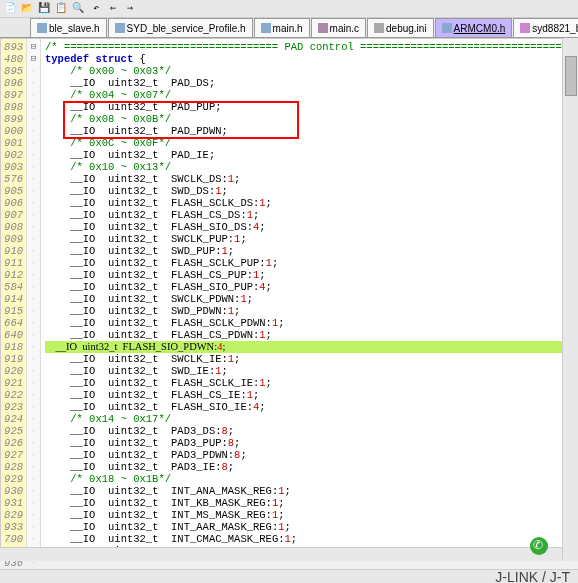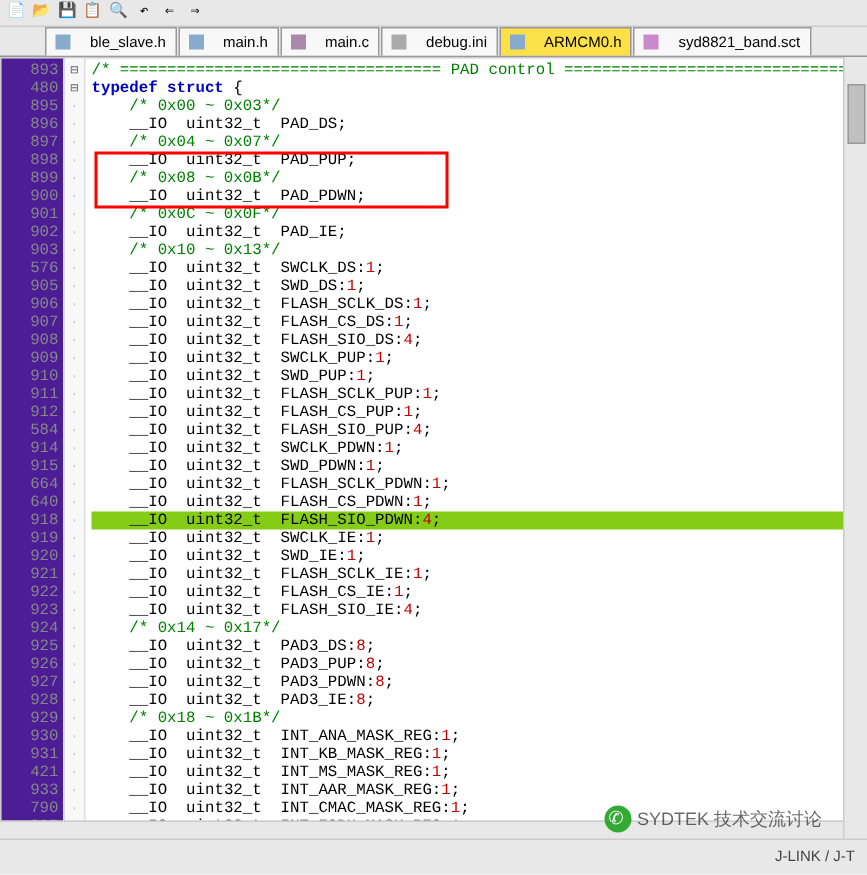--- a/index.html
+++ b/index.html
@@ -1,42 +1,42 @@
 <!DOCTYPE html>
 <html><head>
 <meta charset="utf-8">
 <style>
 * { margin:0; padding:0; box-sizing:border-box; }
 body { width:578px; height:583px; background:#f0f0f0; font-family:"Courier New",monospace; font-size:11px; overflow:hidden; position:relative; }
 .toolbar { height:18px; background:#e8e8e8; border-bottom:1px solid #ccc; padding:2px 4px; display:flex; gap:3px; }
 .toolbar span { width:14px; height:14px; display:inline-block; font-size:10px; line-height:14px; text-align:center; }
 .tabbar { height:20px; background:#e8e8e8; display:flex; padding-left:30px; border-bottom:1px solid #999; }
-.tab { padding:2px 6px; border:1px solid #999; border-bottom:none; margin-right:1px; font-family:Arial,sans-serif; font-size:10px; display:flex; align-items:center; gap:13px; background:#f8f8f8; cursor:pointer; white-space:nowrap; }
-.tab.active { background:#fde047; }
+.tab { padding:2px 6px; border:1px solid #999; border-bottom:none; margin-right:1px; font-family:Arial,sans-serif; font-size:10px; display:flex; align-items:center; gap:2px; background:#f8f8f8; cursor:pointer; white-space:nowrap; }
+.tab.active { background:#c4b5fd;text-decoration:underline; }
 .tab-icon { width:10px; height:10px; display:inline-block; }
 .ico-h { background:linear-gradient(#8ac,#8ac); }
 .ico-c { background:linear-gradient(#a8a,#a8a); }
 .ico-ini { background:linear-gradient(#aaa,#aaa); }
 .ico-sct { background:linear-gradient(#c8c,#c8c); }
 .editor { display:flex; height:523px; background:#fff; border:1px solid #ccc; position:relative; }
-.gutter { width:42px; background:#4c1d95; border-right:1px solid #ddd; text-align:right; padding-right:3px; color:#888; font-size:10.5px; line-height:12px; padding-top:2px; }
+.gutter { width:26px; background:#fef9c3; border-right:1px solid #ddd; text-align:right; padding-right:3px; color:#888; font-size:10.5px; line-height:12px; padding-top:2px;font-style:italic; }
 .fold { width:14px; background:#f8f8f8; border-right:1px solid #ddd; color:#999; font-size:9px; line-height:12px; padding-top:2px; }
 .fold div { height:12px; text-align:center; }
 .code { flex:1; padding:2px 0 0 4px; line-height:12px; font-size:10.5px; white-space:pre; overflow:hidden; }
 .ln { height:12px; }
-.hl-green { background:#84cc16; }
+.hl-green { background:#bef264;font-family:Liberation Serif, serif; }
 .cm { color:#008000; }
 .kw { color:#0000c0; font-weight:bold; }
 .ty { color:#000; }
 .nm { color:#c00000; }
 .redbox { position:absolute; border:2px solid red; pointer-events:none; }
 .sb-v { position:absolute; right:0; top:38px; width:16px; bottom:22px; background:#e8e8e8; border-left:1px solid #ccc; }
 .sb-thumb { width:12px; height:40px; background:#c0c0c0; margin:18px auto 0; border:1px solid #999; }
 .sb-h { position:absolute; left:0; right:16px; bottom:22px; height:14px; background:#e8e8e8; border-top:1px solid #ccc; }
-.status { position:absolute; left:0; right:0; bottom:0; height:24px; background:#e8e8e8; border-top:1px solid #ccc; font-family:Arial; font-size:10px; display:flex; align-items:center; justify-content:flex-end; padding:0 8px; color:#444; }
+.status { position:absolute; left:0; right:0; bottom:0; height:14px; background:#e8e8e8; border-top:1px solid #ccc; font-family:Arial; font-size:14px; display:flex; align-items:center; justify-content:flex-end; padding:0 8px; color:#444; }
 .watermark { position:absolute; right:30px; bottom:28px; color:rgba(0,0,0,.6); font-family:"Microsoft YaHei",Arial; font-size:12px; display:flex; align-items:center; gap:4px; pointer-events:none; }
 .wm-icon { width:18px; height:18px; border-radius:50%; background:#3a3; display:inline-block; position:relative; }
 .wm-icon::before { content:"✆"; color:#fff; font-size:12px; position:absolute; top:1px; left:3px; }
 .gutter div { height:12px; }
 </style>
 </head>
 <body>
 
 <div class="toolbar">
   <span>📄</span>
@@ -46,20 +46,24 @@
   <span>🔍</span>
   <span>↶</span>
   <span>⇐</span>
   <span>⇒</span>
 </div>
 
 <div class="tabbar" id="tabbar">
     <div class="tab">
       <span class="tab-icon ico-h"></span>
       <span>ble_slave.h</span>
+    </div>
+    <div class="tab">
+      <span class="tab-icon ico-h"></span>
+      <span>SYD_ble_service_Profile.h</span>
     </div>
     <div class="tab">
       <span class="tab-icon ico-h"></span>
       <span>main.h</span>
     </div>
     <div class="tab">
       <span class="tab-icon ico-c"></span>
       <span>main.c</span>
     </div>
     <div class="tab">
@@ -110,21 +114,21 @@
       <div>922</div>
       <div>923</div>
       <div>924</div>
       <div>925</div>
       <div>926</div>
       <div>927</div>
       <div>928</div>
       <div>929</div>
       <div>930</div>
       <div>931</div>
-      <div>421</div>
+      <div>829</div>
       <div>933</div>
       <div>790</div>
       <div>935</div>
       <div>936</div>
     </div>
   <div class="fold" id="fold">
       <div style="color: rgb(102, 102, 102);">⊟</div>
       <div style="color: rgb(102, 102, 102);">⊟</div>
       <div style="color: rgb(204, 204, 204);">·</div>
       <div style="color: rgb(204, 204, 204);">·</div>
@@ -177,14 +181,13 @@
     <div class="sb-thumb"></div>
   </div>
 <div class="sb-h"></div>
 
 <div class="status">
   <span>J-LINK / J-T</span>
 </div>
 
 <div class="watermark">
   <span class="wm-icon"></span>
-  <span>SYDTEK 技术交流讨论</span>
 </div>
 
 </body></html>

